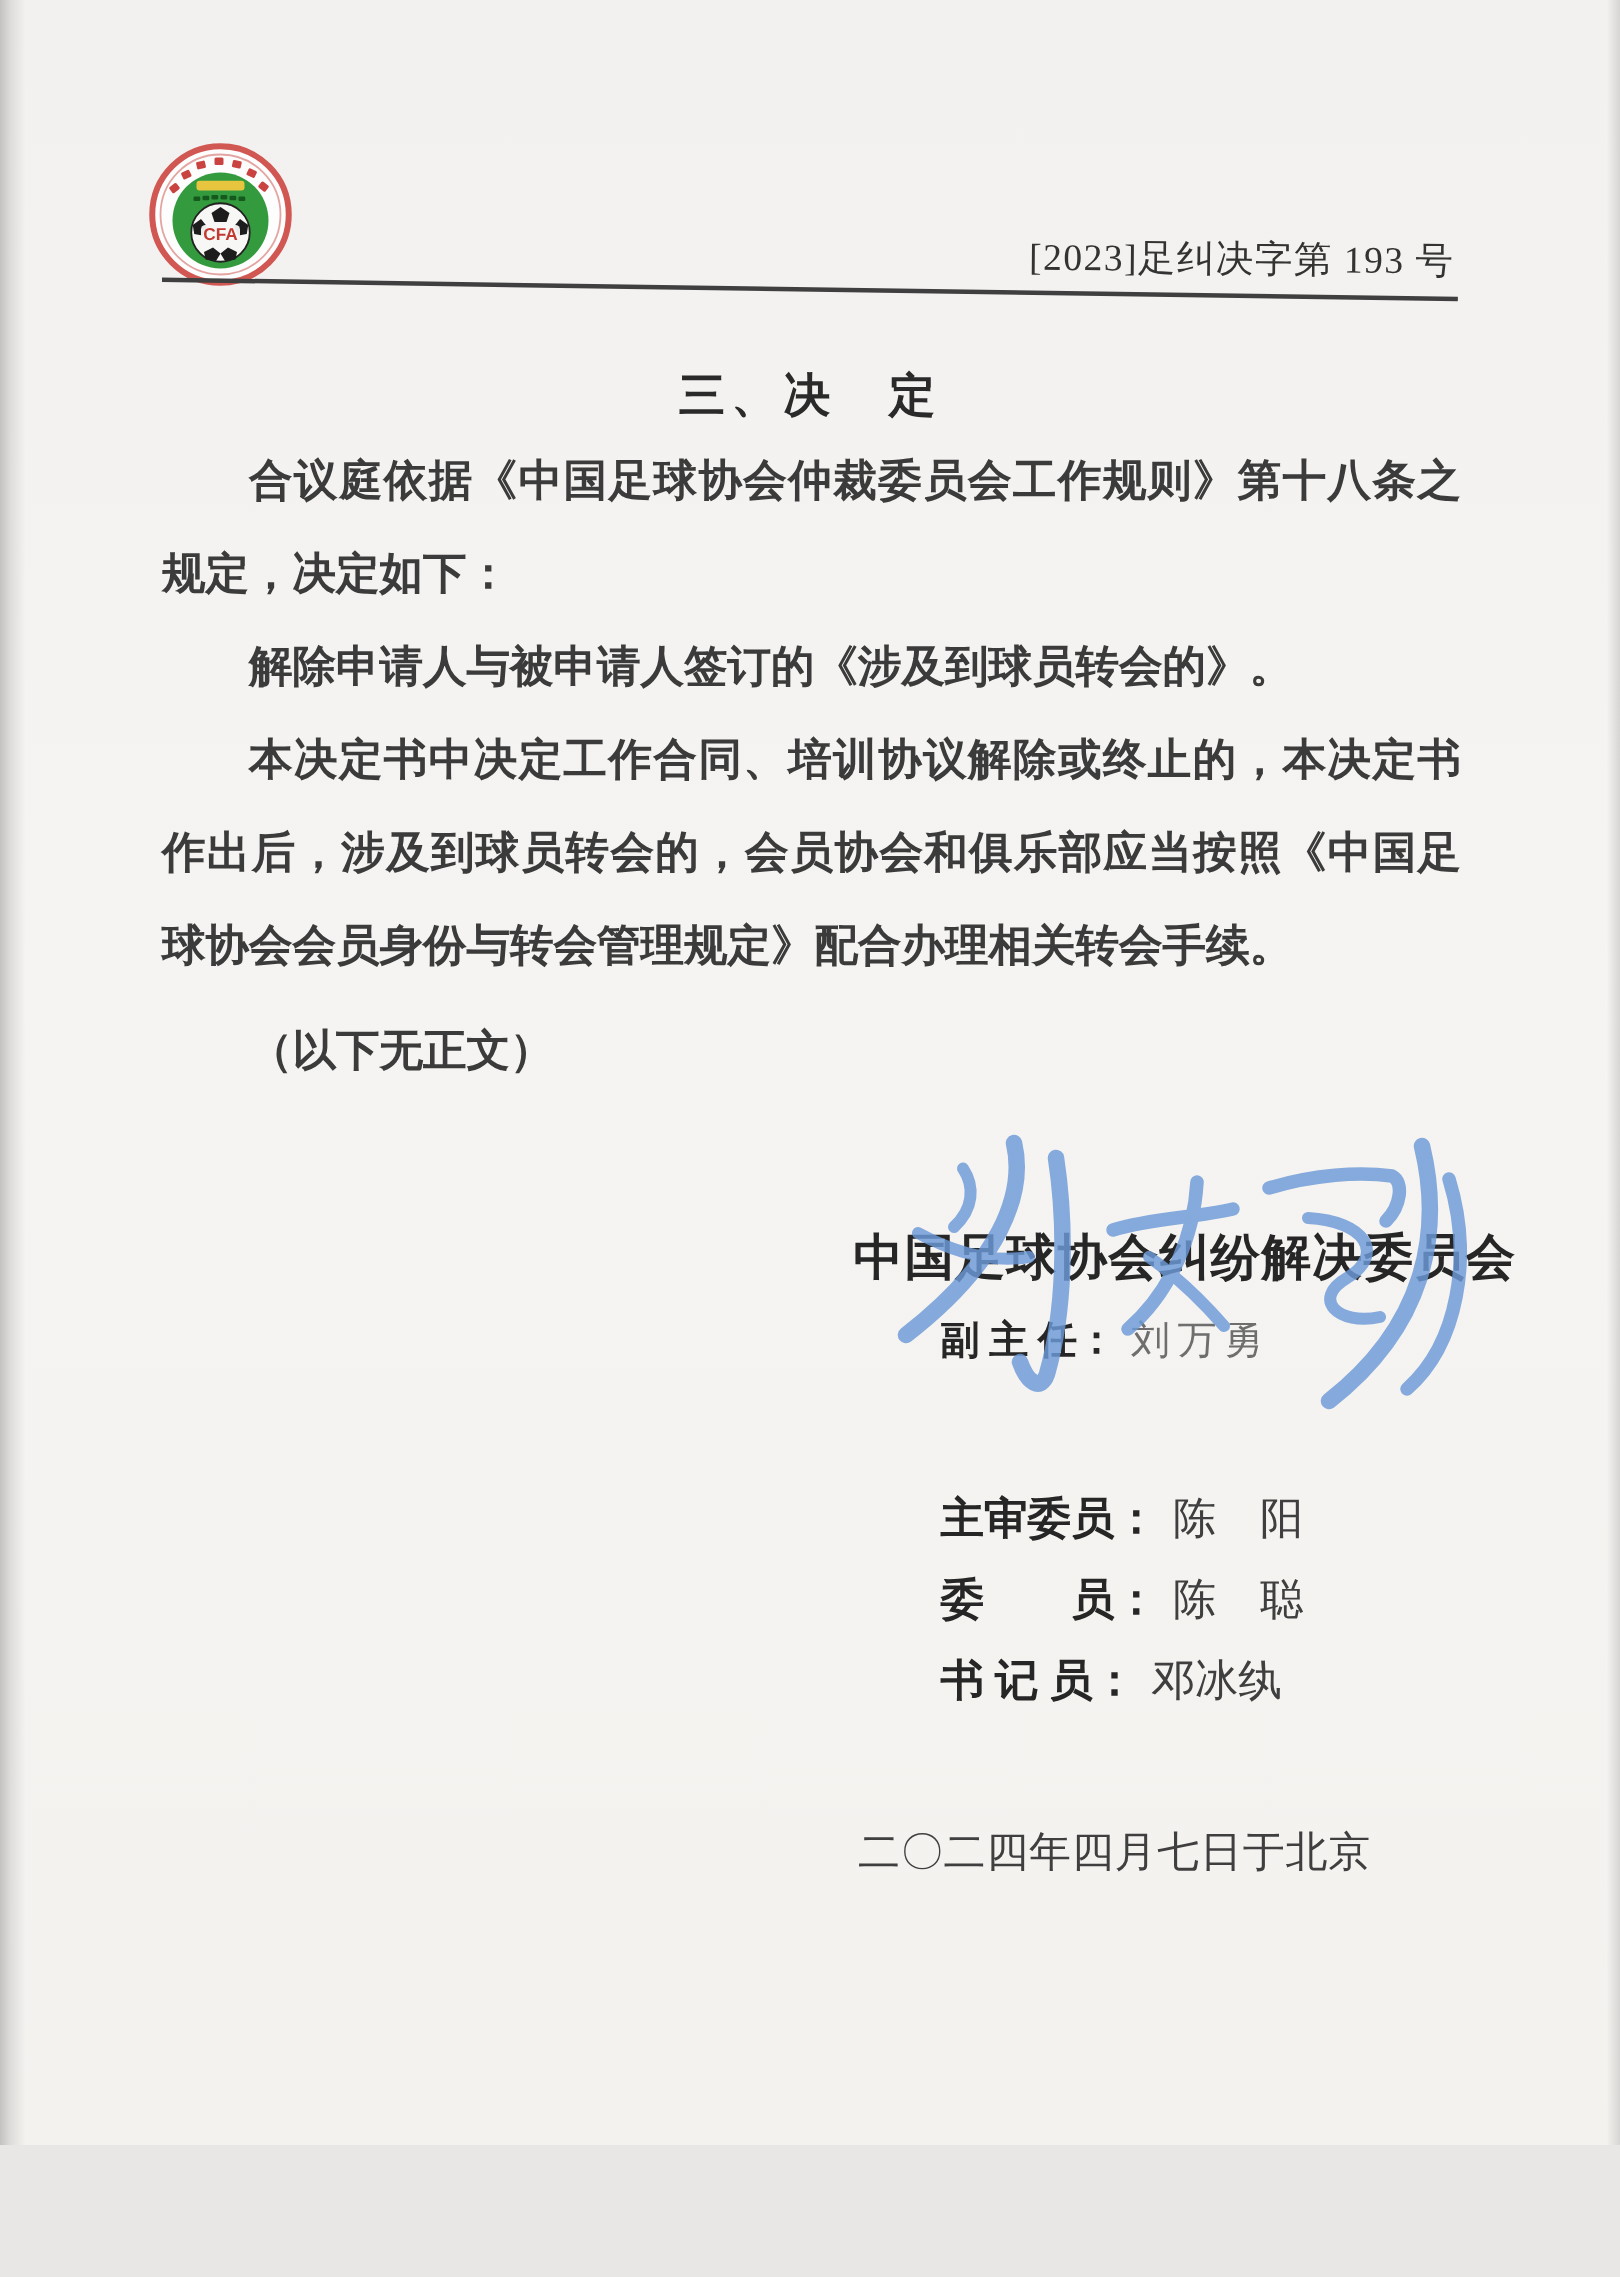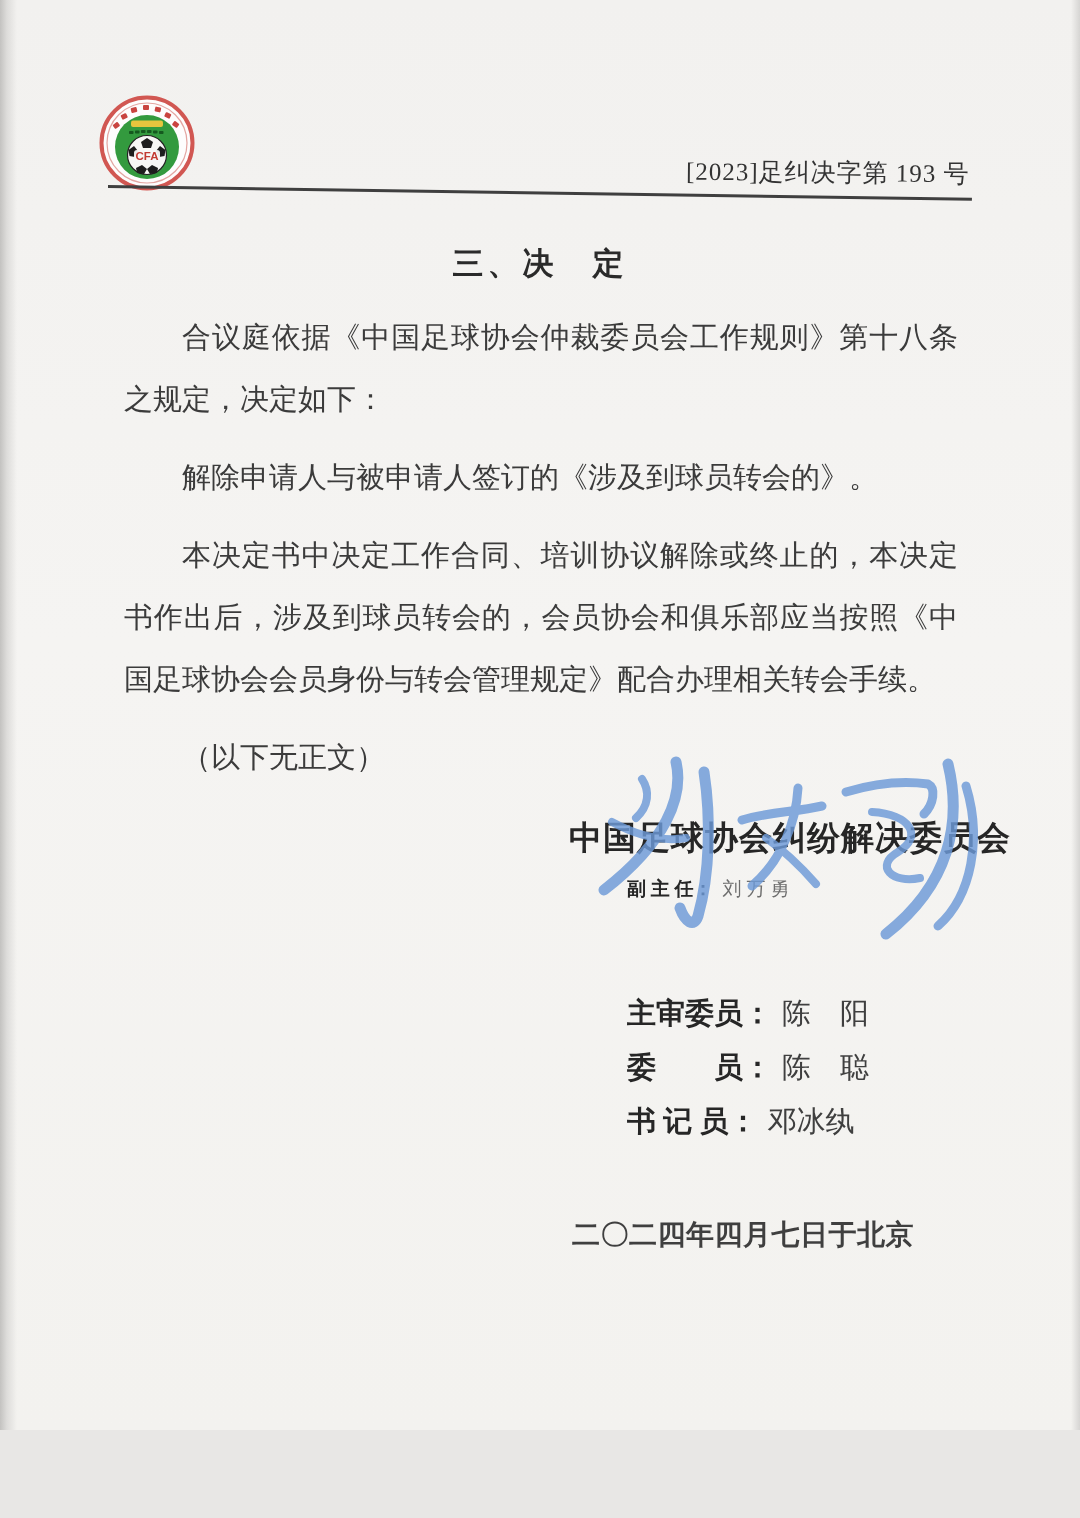--- a/index.html
+++ b/index.html
@@ -33,38 +33,38 @@
   }
   .title{
     position:absolute;left:0;top:243px;width:100%;margin:0;
     text-align:center;font-size:31px;font-weight:bold;color:#2a2a2a;
     letter-spacing:4px;
   }
   .body-text{
     position:absolute;left:108px;top:290px;width:866px;
     font-size:29px;line-height:62px;text-align:justify;color:#3b3b3b;
   }
-  .body-text p{margin:16px;text-indent:58px;}
+  .body-text p{margin:0;text-indent:58px;font-weight:bold;}
   .body-text p.no-more{margin-top:8px;text-align:left;}
   .org-line{
     position:absolute;left:569px;top:816px;
     font-size:33px;font-weight:bold;color:#262626;letter-spacing:1px;
   }
-  .sign-row{position:absolute;left:627px;font-size:19px;white-space:nowrap;}
+  .sign-row{position:absolute;left:627px;font-size:26px;white-space:nowrap;}
   .sign-row .lbl{font-weight:bold;color:#262626;}
   .sign-row .nm{color:#3f3f3f;padding-left:10px;}
   .sign-row .nm.light{color:#6e6e6e;letter-spacing:5px;}
   .deputy{top:876px;}
   .committee{position:absolute;left:627px;top:986px;}
   .committee .row{height:54px;line-height:54px;font-size:29px;white-space:nowrap;}
   .committee .lbl{font-weight:bold;color:#262626;}
   .committee .nm{color:#3f3f3f;padding-left:10px;}
   .date-line{
     position:absolute;left:572px;top:1216px;
-    font-size:28px;color:#3f3f3f;letter-spacing:0.5px;font-weight:bold;
+    font-size:28px;color:#3f3f3f;letter-spacing:0.5px;
   }
   .signature-svg{position:absolute;left:0;top:0;width:1080px;height:1518px;pointer-events:none;}
   .footer{
     position:absolute;left:0;top:1452px;width:100%;
     text-align:center;font-size:20px;font-weight:bold;color:#333;letter-spacing:2px;
   }
 </style>
 </head>
 <body>
 

